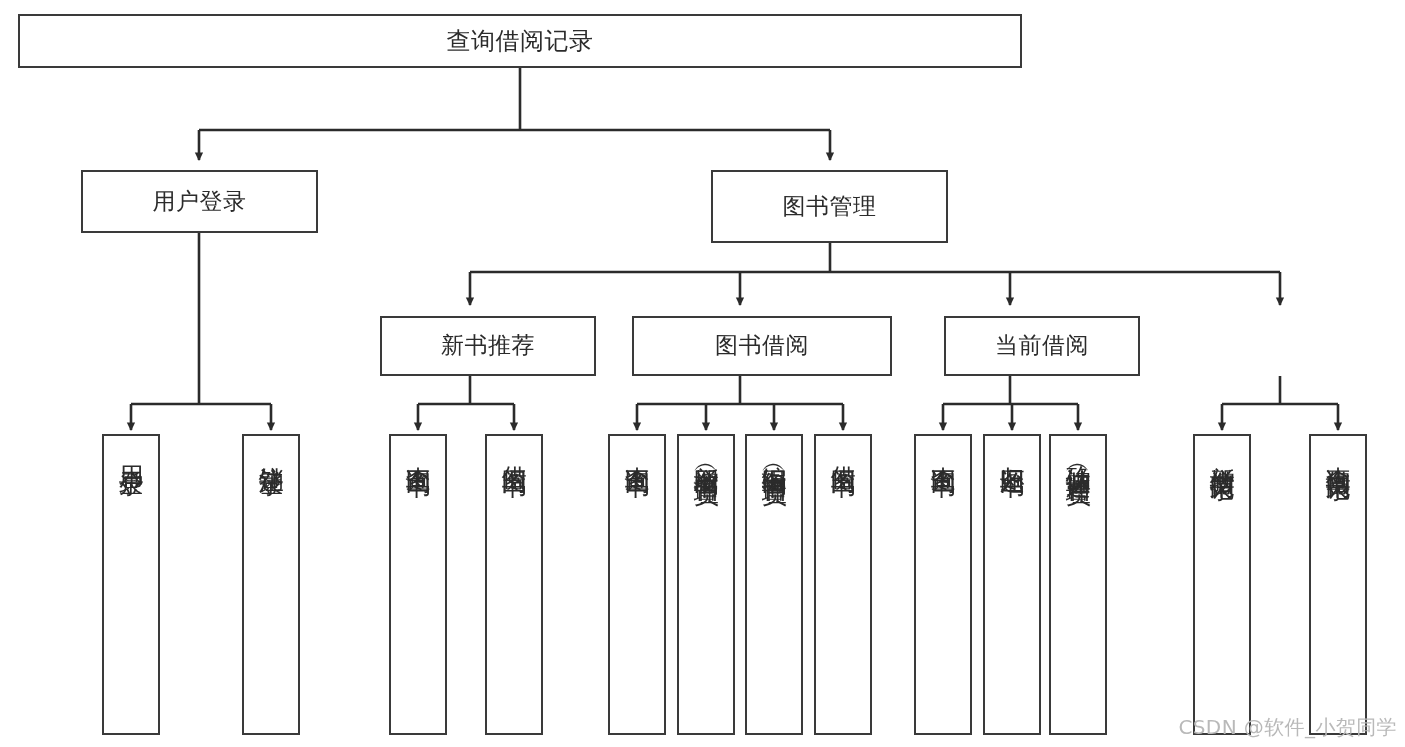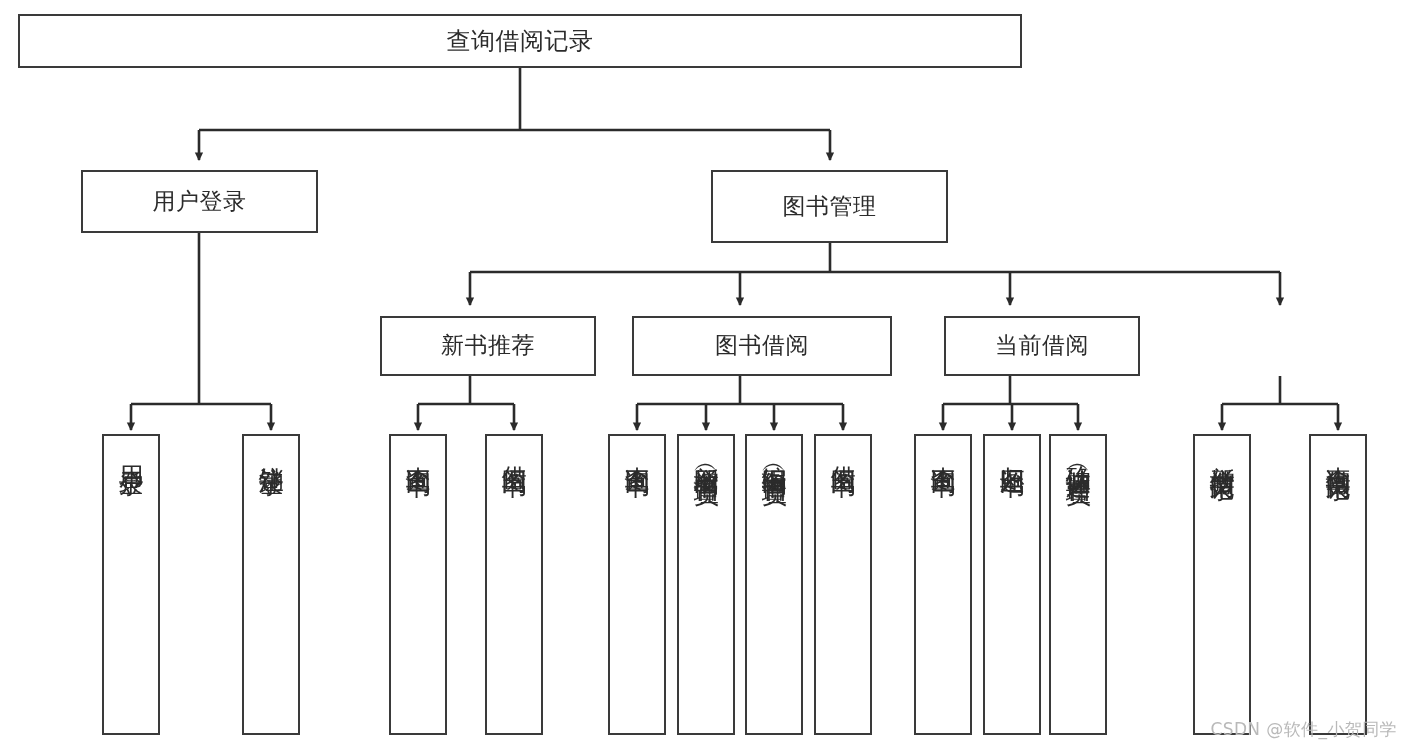--- a/index.html
+++ b/index.html
@@ -61,21 +61,21 @@
     writing-mode: vertical-rl;
     text-orientation: upright;
     font-size: 25px;
     letter-spacing: 2.5px;
     white-space: normal;
   }
   .watermark {
     position: absolute;
     right: 8px;
     bottom: 6px;
-    font-size: 17px;
+    font-size: 20px;
     color: #b9b9b9;
     font-family: "DejaVu Sans", "Liberation Sans", sans-serif;
     letter-spacing: 0.4px;
     z-index: 5;
     user-select: none;
     margin-left: 6px;
   }
 </style>
 </head>
 <body>

